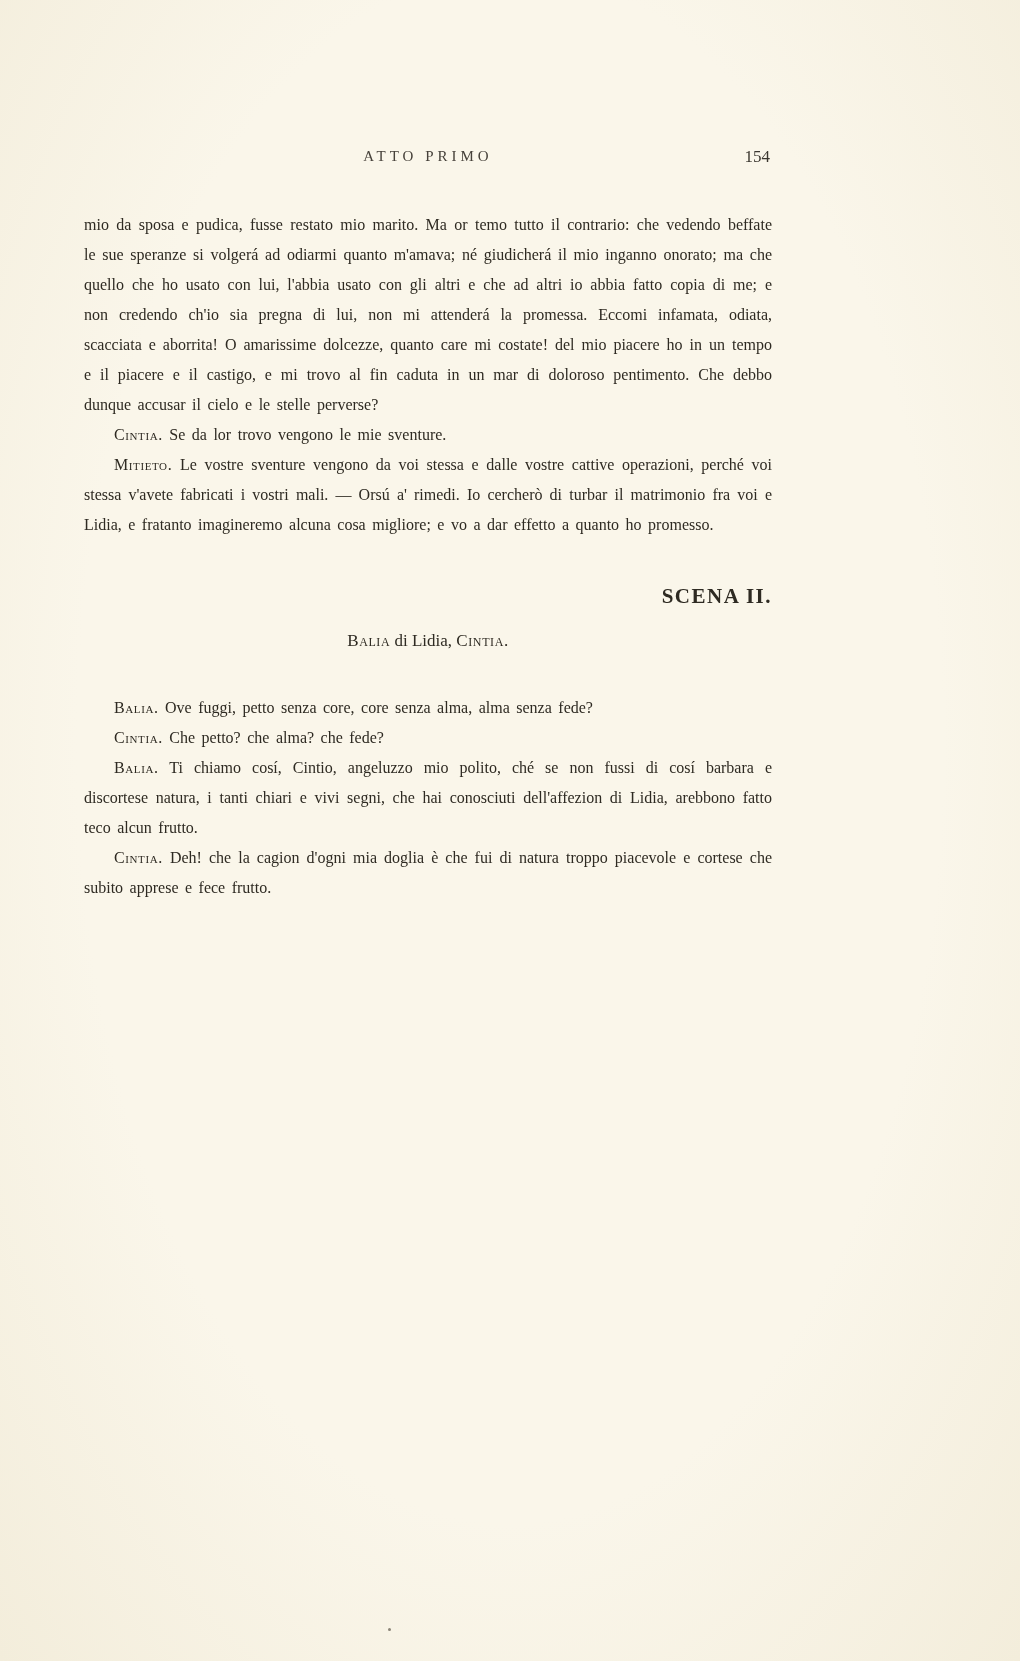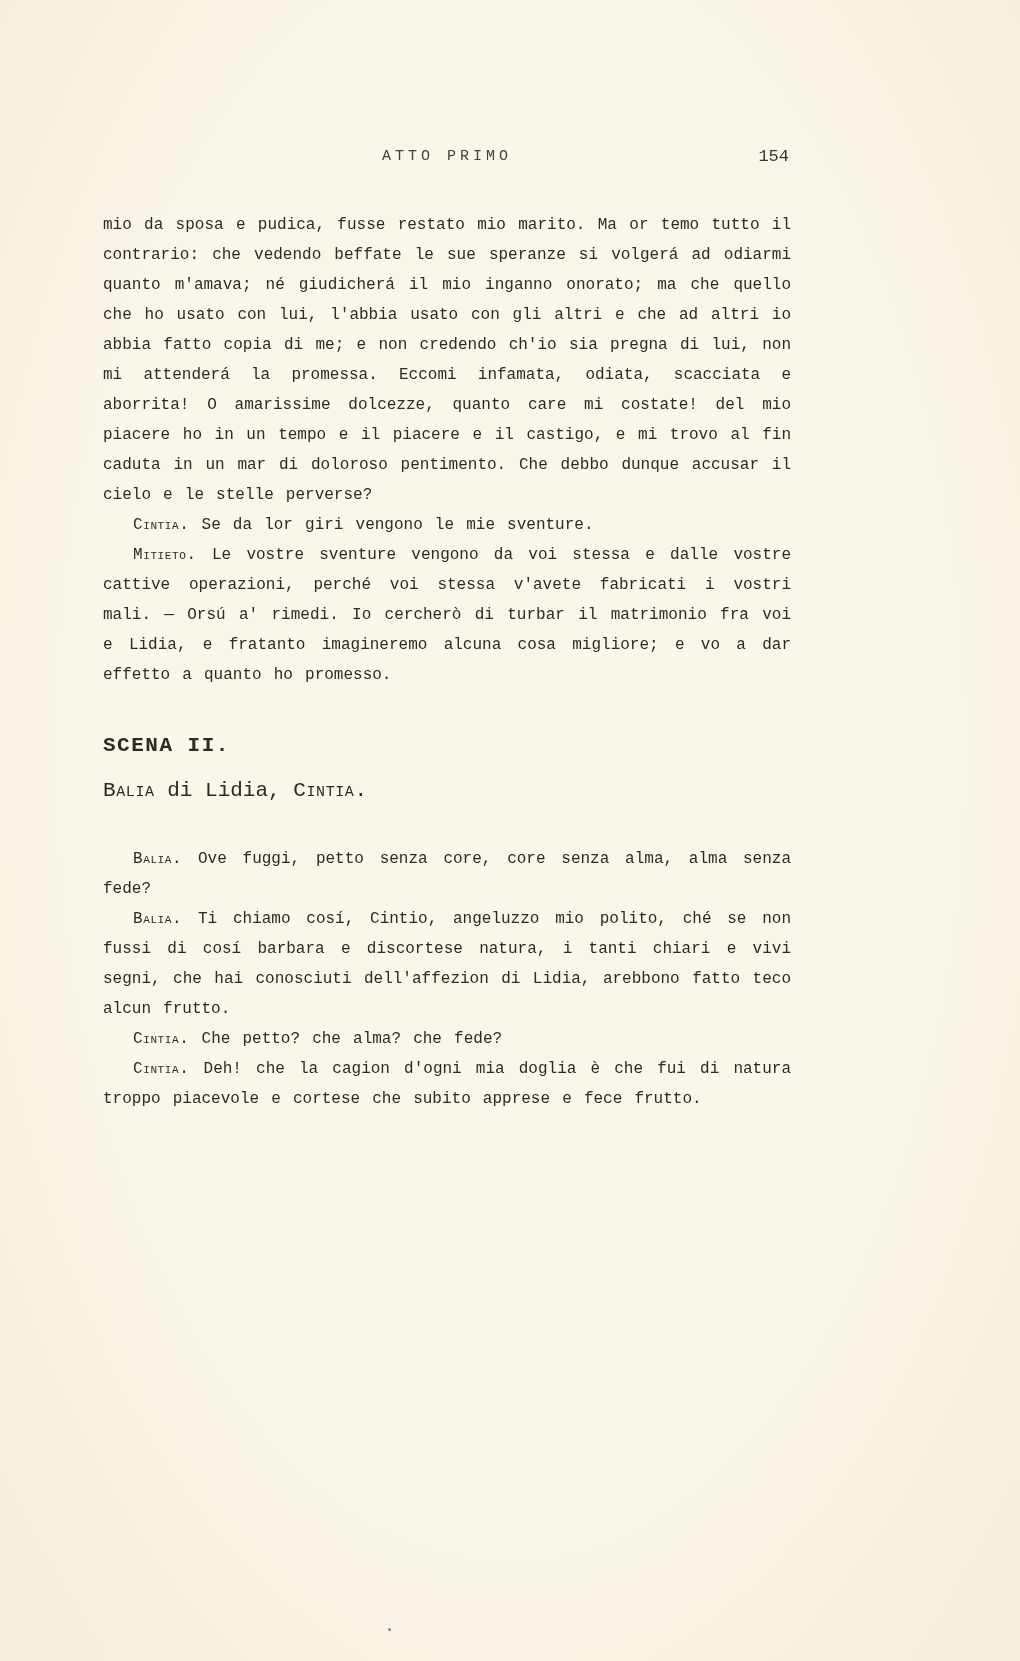--- a/index.html
+++ b/index.html
@@ -11,24 +11,23 @@
     width: 1020px;
     height: 1661px;
     background:
       radial-gradient(ellipse at 50% 45%, #faf6ea 60%, #f3eddb 100%);
     font-family: "Liberation Serif", serif;
     color: #2e2a22;
     overflow: hidden;
   }
   .text-block {
     position: absolute;
-    left: 103px;
+    left: 84px;
     top: 148px;
     width: 688px;
-    font-family: Liberation Mono, monospace;
   }
   .running-header {
     position: relative;
     height: 26px;
     margin-bottom: 36px;
   }
   .running-title {
     position: absolute;
     left: 0;
     right: 0;
@@ -53,29 +52,29 @@
   }
   .para.indent {
     text-indent: 30px;
   }
   .sc {
     font-variant: small-caps;
     letter-spacing: 0.6px;
   }
   .scene-heading {
     margin: 44px 0 0 0;
-    text-align: left;
+    text-align: right;
     font-size: 21px;
     letter-spacing: 1.5px;
     color: #2e2a22;
   }
   .cast-line {
     margin: 22px 0 42px 0;
-    text-align: left;
-    font-size: 21px;
+    text-align: center;
+    font-size: 17px;
     color: #2e2a22;
   }
   .ink-dot {
     position: absolute;
     left: 388px;
     top: 1628px;
     width: 3px;
     height: 3px;
     border-radius: 50%;
     background: #8a8activities477;
@@ -90,36 +89,36 @@
 
     <div class="running-header">
       <div class="running-title">ATTO PRIMO</div>
       <div class="page-number">154</div>
     </div>
 
     <div class="body-text">
       <p class="para"><span>mio da sposa e pudica, fusse restato mio marito. Ma or temo tutto il contrario: che vedendo beffate le sue speranze si volgerá ad odiarmi quanto m'amava; né giudicherá il mio inganno onorato; ma che quello che ho usato con lui, l'abbia usato con gli altri e che ad altri io abbia fatto copia di me; e non credendo ch'io sia pregna di lui, non mi attenderá la promessa. Eccomi infamata, odiata, scacciata e aborrita! O amarissime dolcezze, quanto care mi costate! del mio piacere ho in un tempo e il piacere e il castigo, e mi trovo al fin caduta in un mar di doloroso pentimento. Che debbo dunque accusar il cielo e le stelle perverse?</span></p>
 
 
-      <p class="para indent"><span class="sc">Cintia.</span> <span>Se da lor giri vengono le mie sventure.</span></p>
+      <p class="para indent"><span class="sc">Cintia.</span> <span>Se da lor trovo vengono le mie sventure.</span></p>
 
       <p class="para indent"><span class="sc">Mitieto.</span> <span>Le vostre sventure vengono da voi stessa e dalle vostre cattive operazioni, perché voi stessa v'avete fabricati i vostri mali. — Orsú a' rimedi. Io cercherò di turbar il matrimonio fra voi e Lidia, e fratanto imagineremo alcuna cosa migliore; e vo a dar effetto a quanto ho promesso.</span></p>
 
     </div>
 
     <h2 class="scene-heading">SCENA II.</h2>
 
     <div class="cast-line"><span class="sc">Balia</span> <span>di Lidia,</span> <span class="sc">Cintia.</span></div>
 
     <div class="body-text">
       <p class="para indent"><span class="sc">Balia.</span> <span>Ove fuggi, petto senza core, core senza alma, alma senza fede?</span></p>
 
+      <p class="para indent"><span class="sc">Cintia.</span> <span>Che petto? che alma? che fede?</span></p>
+
       <p class="para indent"><span class="sc">Balia.</span> <span>Ti chiamo cosí, Cintio, angeluzzo mio polito, ché se non fussi di cosí barbara e discortese natura, i tanti chiari e vivi segni, che hai conosciuti dell'affezion di Lidia, arebbono fatto teco alcun frutto.</span></p>
-
-      <p class="para indent"><span class="sc">Cintia.</span> <span>Che petto? che alma? che fede?</span></p>
 
       <p class="para indent"><span class="sc">Cintia.</span> <span>Deh! che la cagion d'ogni mia doglia è che fui di natura troppo piacevole e cortese che subito apprese e fece frutto.</span></p>
     </div>
 
   </div>
 
   <div class="ink-dot"></div>
 </div>
 
 </body></html>

